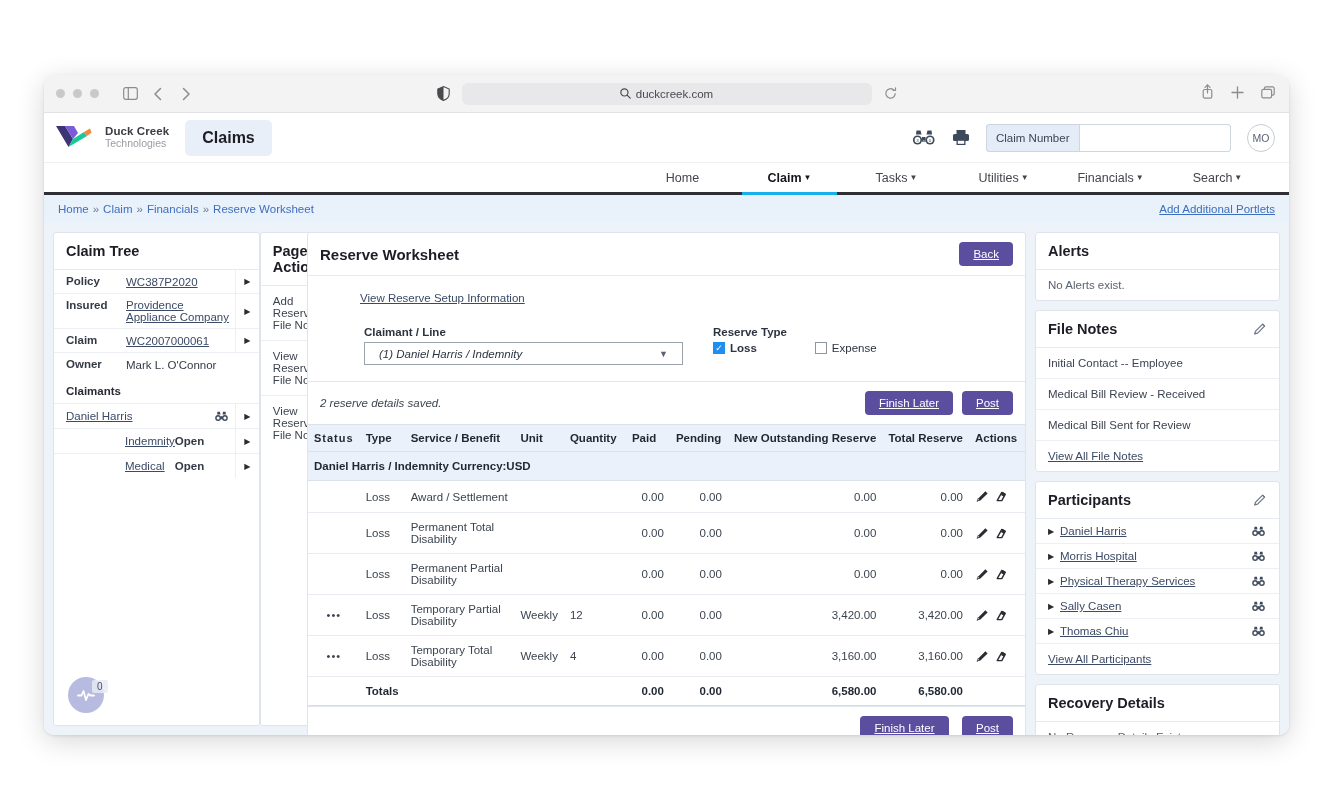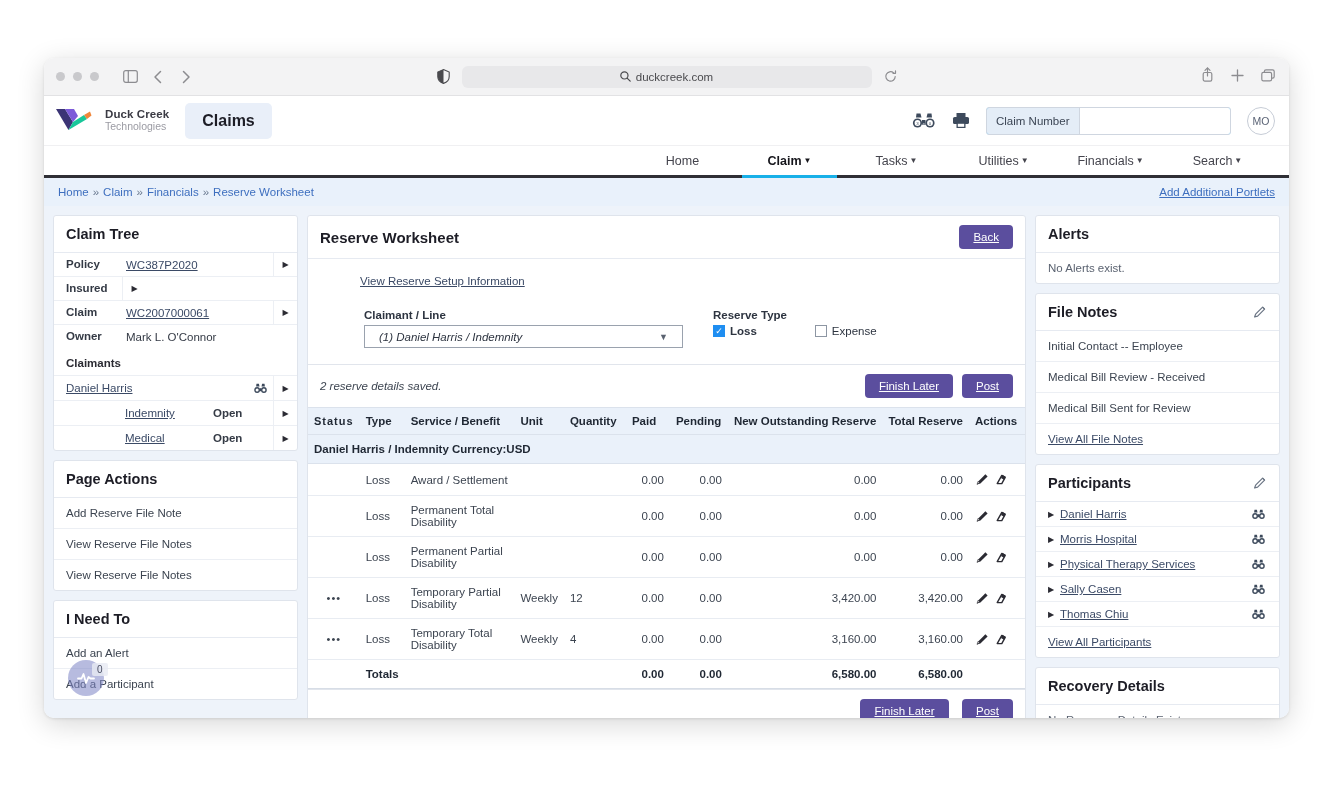--- a/index.html
+++ b/index.html
@@ -6,21 +6,21 @@
   html, body {
     width: 1328px; height: 794px;
     background: #ffffff;
     font-family: "Liberation Sans", sans-serif;
     overflow: hidden;
   }
 
   
   .window {
     position: absolute;
-    left: 44px; top: 58px;
+    left: 44px; top: 75px;
     width: 1245px; height: 660px;
     background: #ffffff;
     border-radius: 10px;
     box-shadow: 0 6px 28px rgba(0,0,0,0.16), 0 1px 3px rgba(0,0,0,0.10);
     overflow: hidden;
   }
 
   
   .chrome {
     height: 38px;
@@ -150,21 +150,21 @@
   .crumb-right a { color: #3e6fbf; text-decoration: underline; font-size: 11.5px; }
 
   
   .appbody {
     display: flex;
     gap: 9px;
     padding: 9px;
     background: #eef3fa;
     height: calc(660px - 38px - 50px - 32px - 28px);
   }
-  .col-left { width: 245px; flex: none; display: flex; flex-direction: column; gap: 9px; }
+  .col-left { width: 245px; flex: none; display: flex; flex-direction: row; }
   .col-mid { flex: 1; }
   .col-right { width: 245px; flex: none; display: flex; flex-direction: column; gap: 9px; }
 
   .card {
     background: #ffffff;
     border: 1px solid #dfe4ec;
     border-radius: 3px;
   }
   .card-title {
     font-size: 14.5px; font-weight: bold; color: #1d1d26;
@@ -510,20 +510,23 @@
 
         <div class="ct-row">
           <div class="ct-label">Policy</div>
           <div class="ct-val">
               <a>WC387P2020</a>
             </div>
           <div class="ct-arrow">▶</div>
         </div>
         <div class="ct-row">
           <div class="ct-label">Insured</div>
+          <div class="ct-val">
+              <a>Providence Appliance Company</a>
+            </div>
           <div class="ct-arrow">▶</div>
         </div>
         <div class="ct-row">
           <div class="ct-label">Claim</div>
           <div class="ct-val">
               <a>WC2007000061</a>
             </div>
           <div class="ct-arrow">▶</div>
         </div>
         <div class="ct-row ct-plain">

